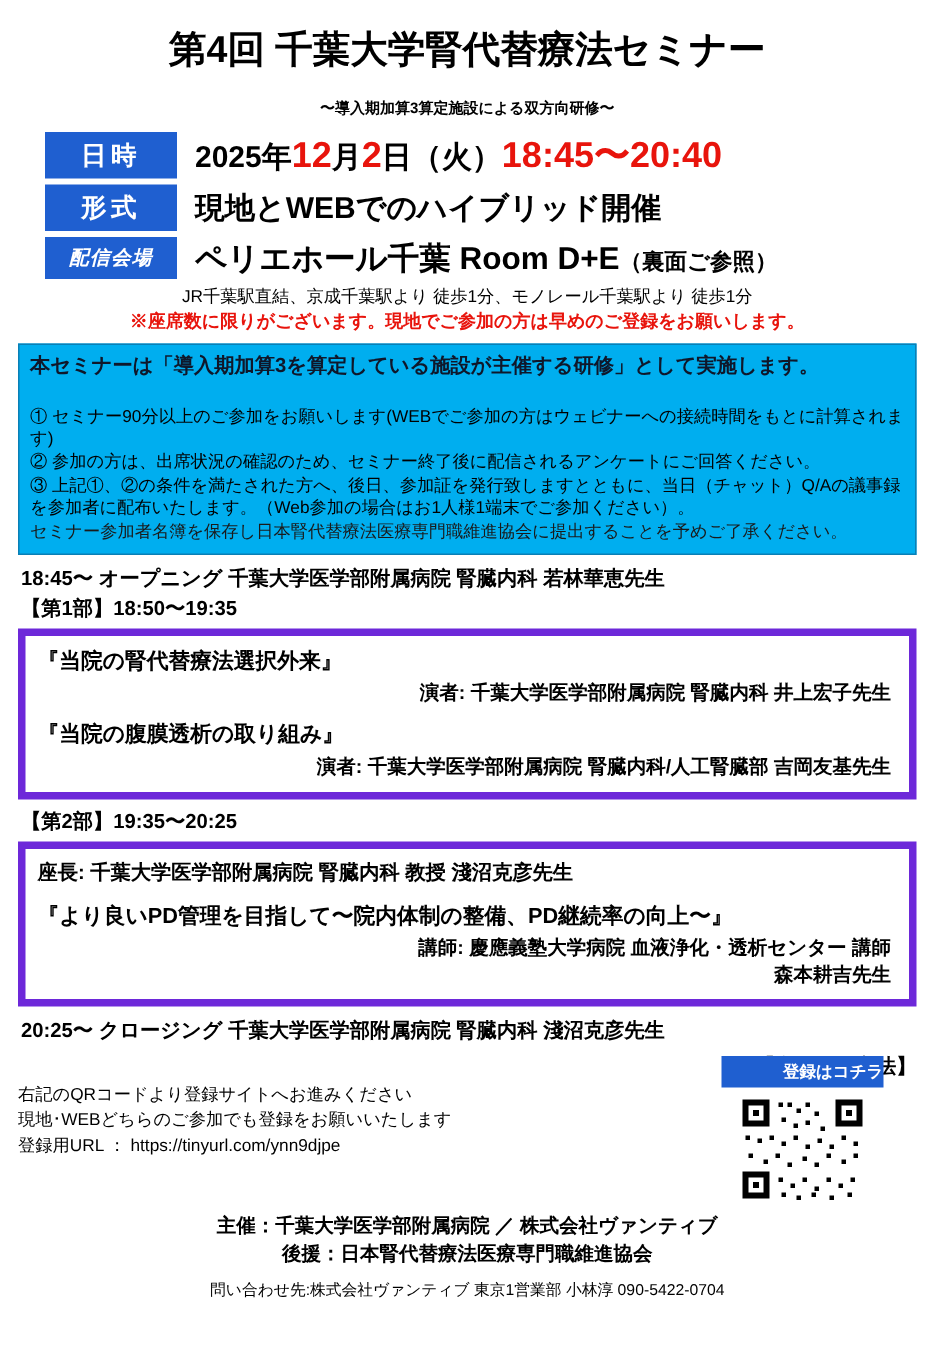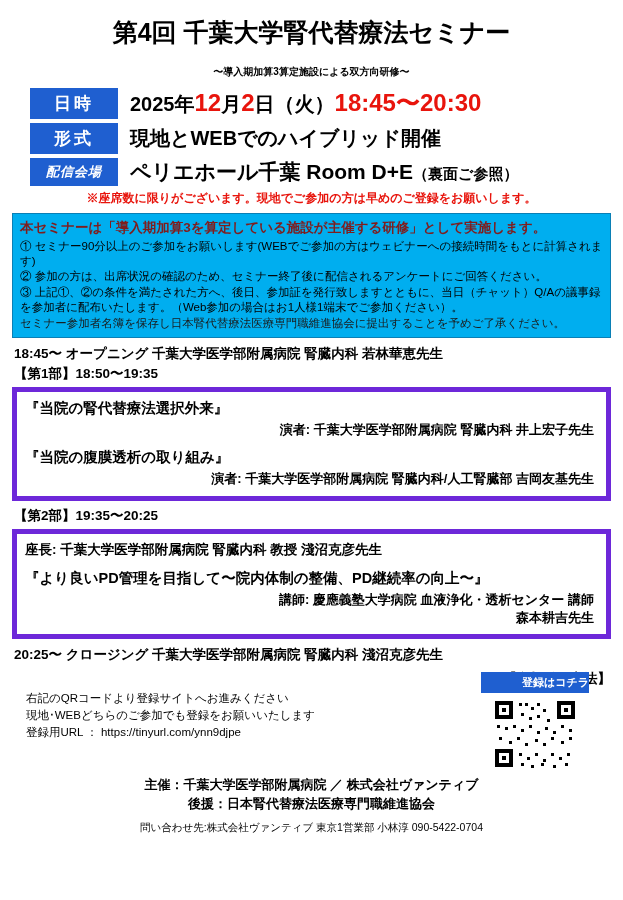--- a/index.html
+++ b/index.html
@@ -98,22 +98,22 @@
   
   .notice {
     background: #00AEEF;
     border: 1px solid #0a7fb5;
     padding: 5px 7px 6px 7px;
     margin-top: 2px;
   }
   .notice .n-head {
     font-size: 13.5px;
     font-weight: bold;
-    color: #7f1d1d;
-    margin-bottom: 2px;
+    color: #0f172a;
+    margin-bottom: 18px;
   }
   .notice .n-item {
     font-size: 11.5px;
     line-height: 1.28;
     color: #000;
     margin-bottom: 1px;
   }
   .notice .n-item.last {
     color: #1a1a1a;
   }
@@ -169,21 +169,20 @@
     margin: 6px 0 2px 2px;
     text-align: right;
   }
   .reg-body {
     position: relative;
     min-height: 84px;
   }
   .reg-lines {
     font-size: 11.5px;
     line-height: 1.45;
-    margin-left: 14px;
   }
   .qr-block {
     position: absolute;
     right: 22px;
     top: -18px;
     width: 108px;
     text-align: right;
   }
   .qr-caption {
     background: #1F5FD0;
@@ -225,36 +224,37 @@
 <body>
 
 <div class="page">
 
   <div class="title">第4回  千葉大学腎代替療法セミナー</div>
   <div class="subtitle">〜導入期加算3算定施設による双方向研修〜</div>
 
   <div class="info-row">
     <div class="info-label">日時</div>
     <div class="info-value">
-      <span>2025年</span><span class="big-date red">12</span><span>月</span><span class="big-date red">2</span><span>日（火）</span><span class="big-date red">18:45〜20:30</span>
+      <span>2025年</span><span class="big-date red">12</span><span>月</span><span class="big-date red">2</span><span>日（火）</span><span class="big-date red">18:45〜20:40</span>
     </div>
   </div>
 
   <div class="info-row">
     <div class="info-label">形式</div>
     <div class="info-value">現地とWEBでのハイブリッド開催</div>
   </div>
 
   <div class="info-row">
     <div class="info-label small">配信会場</div>
     <div class="info-value venue">
       <span>ペリエホール千葉 Room D+E</span><span class="venue-note">（裏面ご参照）</span>
     </div>
   </div>
 
+  <div class="access-line">JR千葉駅直結、京成千葉駅より 徒歩1分、モノレール千葉駅より 徒歩1分</div>
   <div class="warn-line">※座席数に限りがございます。現地でご参加の方は早めのご登録をお願いします。</div>
 
   <div class="notice">
     <div class="n-head">本セミナーは「導入期加算3を算定している施設が主催する研修」として実施します。</div>
     <div class="n-item">① セミナー90分以上のご参加をお願いします(WEBでご参加の方はウェビナーへの接続時間をもとに計算されます)</div>
     <div class="n-item">② 参加の方は、出席状況の確認のため、セミナー終了後に配信されるアンケートにご回答ください。</div>
     <div class="n-item">③ 上記①、②の条件を満たされた方へ、後日、参加証を発行致しますとともに、当日（チャット）Q/Aの議事録を参加者に配布いたします。（Web参加の場合はお1人様1端末でご参加ください）。</div>
     <div class="n-item last">セミナー参加者名簿を保存し日本腎代替療法医療専門職維進協会に提出することを予めご了承ください。</div>
   </div>
 

